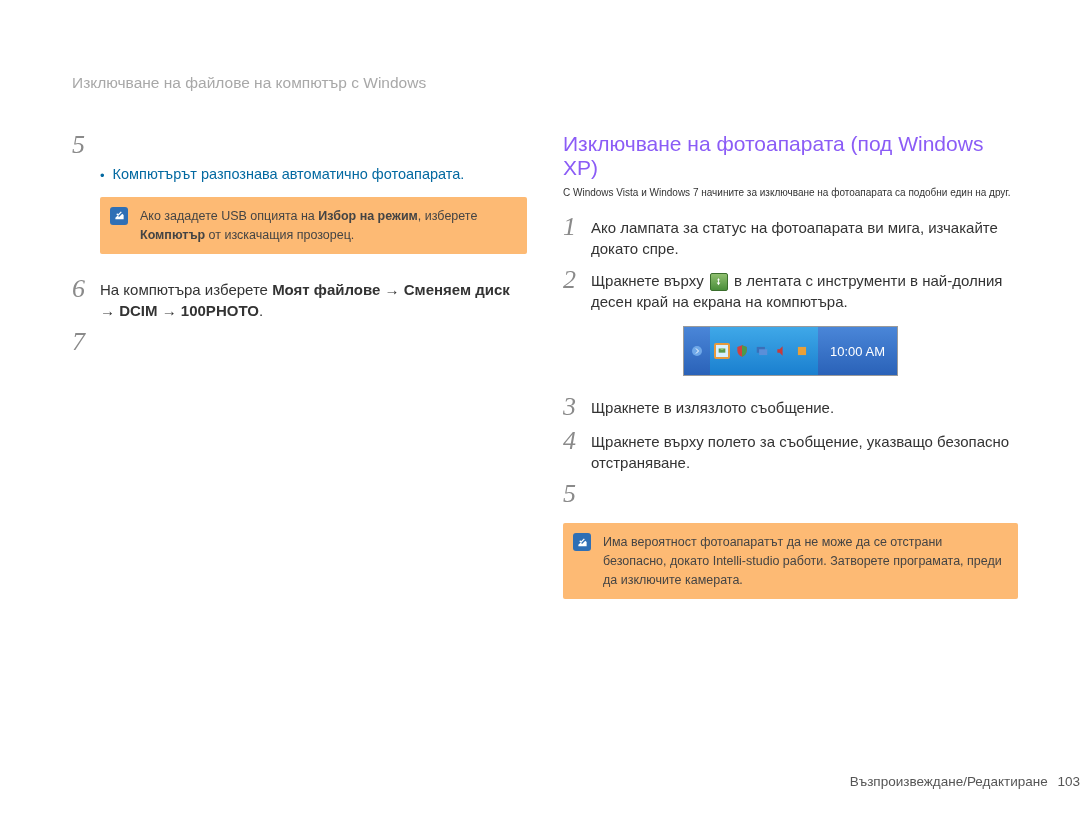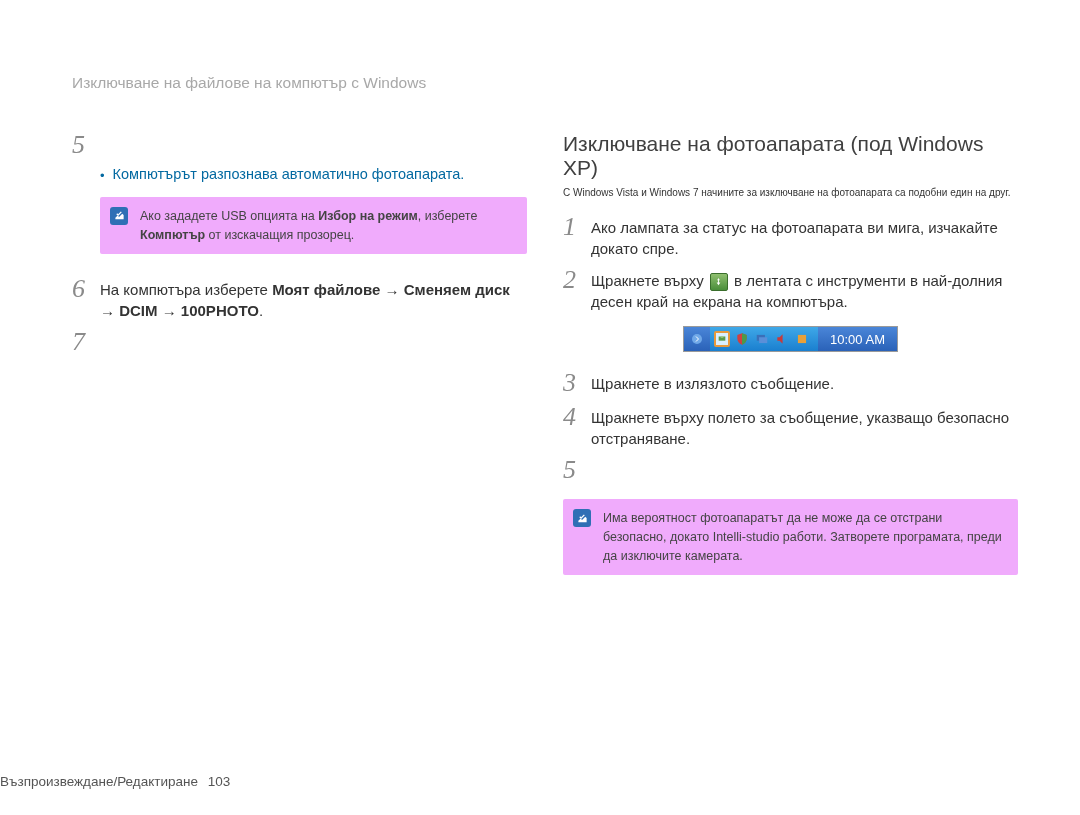--- a/index.html
+++ b/index.html
@@ -62,21 +62,21 @@
     font-size: 14.5px;
     color: #0369a1;
   }
   .bullet::before {
     content: "•";
     margin-right: 8px;
     font-size: 13px;
     line-height: 1.6;
   }
   .note-box {
-    background: #f0abfc;
+    background: #fdba74;
     border-radius: 2px;
     margin: 10px 0 22px 28px;
     padding: 10px 12px 10px 40px;
     position: relative;
     font-size: 12.5px;
     line-height: 1.5;
     color: #444444;
   }
   .note-box.full { margin-left: 0; }
   .note-icon {
@@ -86,21 +86,21 @@
     width: 18px;
     height: 18px;
     background: #2f6fb5;
     border-radius: 3px;
     display: flex;
     align-items: center;
     justify-content: center;
   }
   .note-icon svg { width: 11px; height: 11px; }
   .section-title {
-    color: #404040;
+    color: #8b5cf6;
     font-size: 21px;
     font-weight: 400;
     margin-bottom: 6px;
   }
   .intro {
     font-size: 10px;
     line-height: 1.4;
     color: #333;
     margin-bottom: 14px;
   }
@@ -118,21 +118,21 @@
   }
   .inline-icon svg { width: 11px; height: 11px; }
   .taskbar-wrap {
     display: flex;
     justify-content: center;
     margin: 14px 0 18px 0;
   }
   .taskbar {
     display: inline-flex;
     align-items: center;
-    height: 26px;
+    height: 50px;
     background: linear-gradient(#4a86d8, #2a62b8);
     border: 1px solid #9a9a9a;
     position: relative;
   }
   .taskbar .chev {
     width: 26px; height: 100%;
     display:flex;align-items:center;justify-content:center;
     color:#fff;
   }
   .taskbar .tray {
@@ -151,21 +151,21 @@
   .taskbar .clock {
     color: #fff;
     font-size: 13px;
     padding: 0 12px;
     font-family: Tahoma, Arial, sans-serif;
   }
   .footer {
     position: absolute;
     bottom: 26px;
     left: 0; right: 0;
-    text-align: left;
+    text-align: right;
     font-size: 13.5px;
     color: #555;
   }
   .footer .pg { margin-left: 6px; }
   strong { font-weight: bold; }
   .arrow { font-family: Arial, sans-serif; }
 </style>
 </head>
 <body>
 

